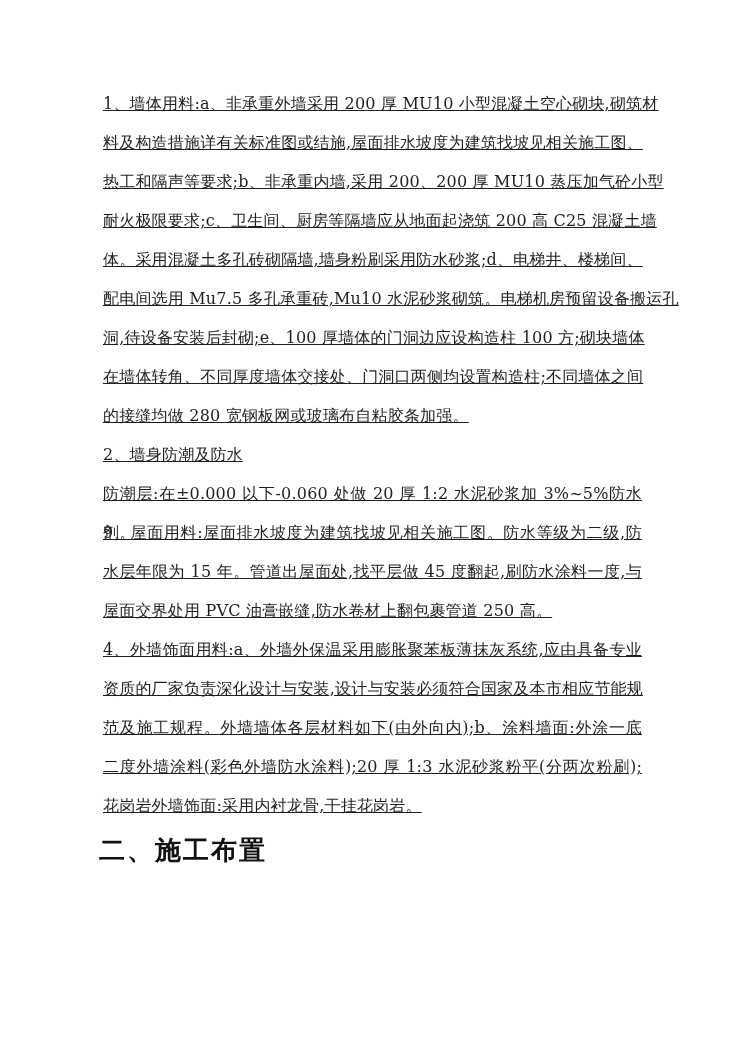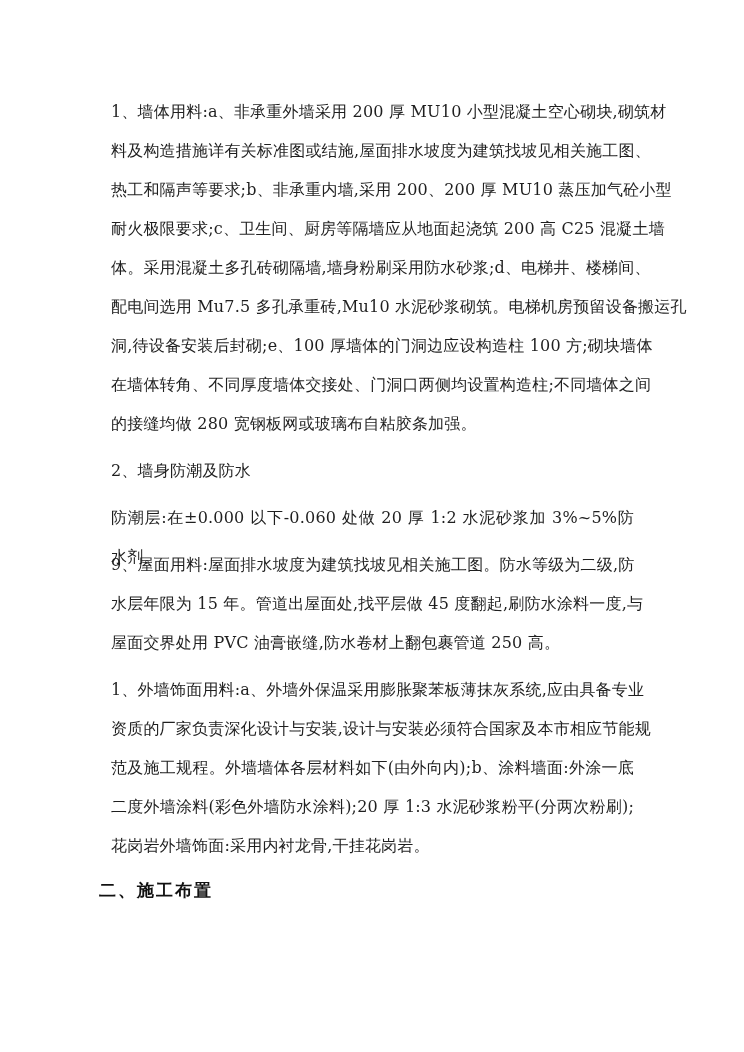--- a/index.html
+++ b/index.html
@@ -23,38 +23,39 @@
     position: absolute;
     left: 103px;
     top: 84px;
     width: 539px;
     font-size: 16px;
     line-height: 39px;
     color: #1f1f1f;
     font-family: "DejaVu Serif", serif;
   }
   .paragraph {
-    margin: 8px;
+    margin: 0;
     padding: 0;
+    text-decoration: underline;
   }
   .line {
     height: 39px;
     white-space: nowrap;
     text-align: justify;
     text-align-last: justify;
     letter-spacing: 0.2px;
   }
   .line.last {
     text-align-last: left;
     white-space: normal;
   }
   .doc-heading {
     margin-top: 10px;
     margin-left: -4px;
-    font-size: 17px;
+    font-size: 26px;
     font-weight: bold;
     line-height: 30px;
     color: #111111;
     letter-spacing: 2px;
   }
 </style>
 </head>
 <body>
 
 <div class="page">
@@ -76,21 +77,21 @@
         </div>
         <div class="paragraph">
           <div class="line last">防潮层:在±0.000 以下-0.060 处做 20 厚 1:2 水泥砂浆加 3%~5%防水剂。</div>
         </div>
         <div class="paragraph">
           <div class="line">9、屋面用料:屋面排水坡度为建筑找坡见相关施工图。防水等级为二级,防</div>
           <div class="line">水层年限为 15 年。管道出屋面处,找平层做 45 度翻起,刷防水涂料一度,与</div>
           <div class="line last">屋面交界处用 PVC 油膏嵌缝,防水卷材上翻包裹管道 250 高。</div>
         </div>
         <div class="paragraph">
-          <div class="line">1、外墙饰面用料:a、外墙外保温采用膨胀聚苯板薄抹灰系统,应由具备专业</div>
+          <div class="line">4、外墙饰面用料:a、外墙外保温采用膨胀聚苯板薄抹灰系统,应由具备专业</div>
           <div class="line">资质的厂家负责深化设计与安装,设计与安装必须符合国家及本市相应节能规</div>
           <div class="line">范及施工规程。外墙墙体各层材料如下(由外向内);b、涂料墙面:外涂一底</div>
           <div class="line">二度外墙涂料(彩色外墙防水涂料);20 厚 1:3 水泥砂浆粉平(分两次粉刷);</div>
           <div class="line last">花岗岩外墙饰面:采用内衬龙骨,干挂花岗岩。</div>
         </div>
       </div>
     <div class="doc-heading">二、施工布置</div>
   </div>
 </div>
 

